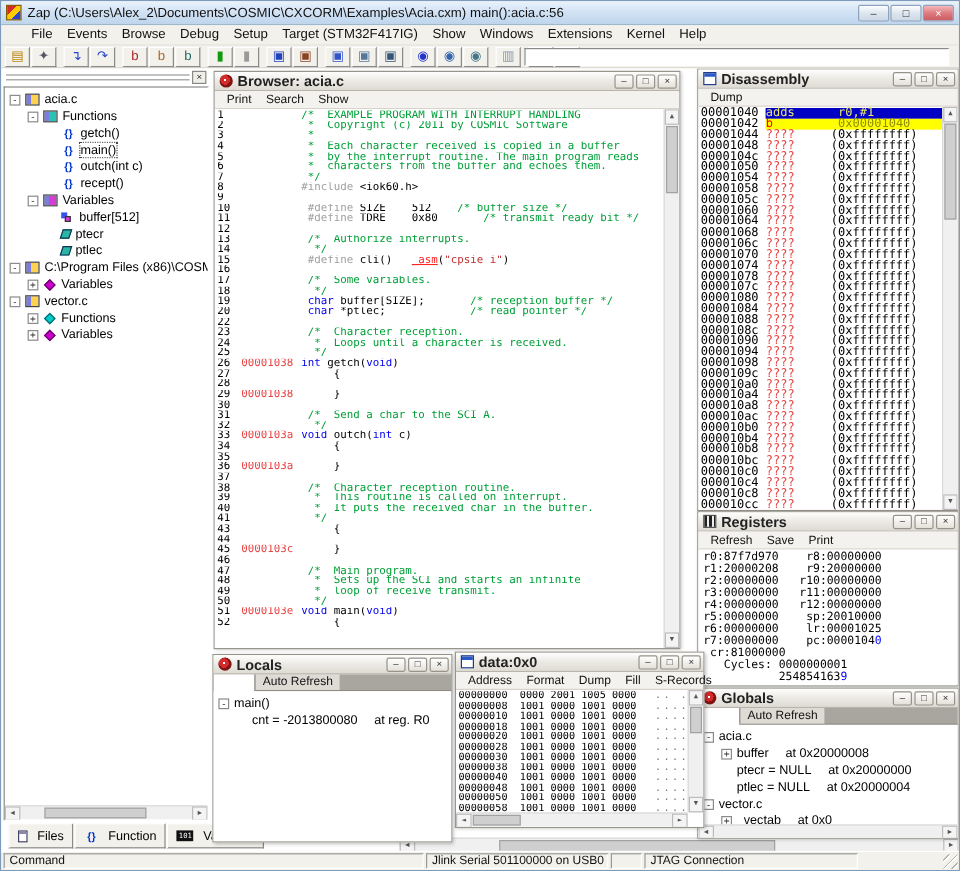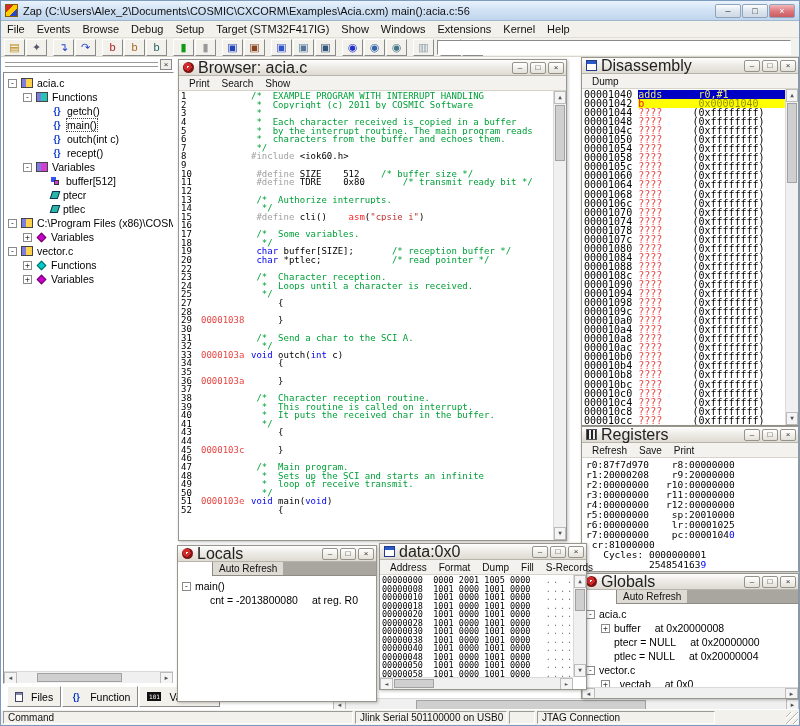--- a/index.html
+++ b/index.html
@@ -12,21 +12,21 @@
   .app-icon{width:13px;height:13px;margin-right:5px;flex:none;
             background:linear-gradient(135deg,#d42a2a 34%,#ffcc00 34% 64%,#2a46c8 64%);
             border:1px solid #8a5a00;}
   .title-text{font-size:11px;color:#111;white-space:nowrap;overflow:hidden;flex:1;}
   .caption-btns{display:flex;gap:1px;flex:none;}
   .cap-btn{width:26px;height:14px;border:1px solid #8fa4bb;border-radius:2px;
            background:linear-gradient(#fdfdfd,#dde6ef 50%,#cdd9e6);
            font-size:9px;line-height:12px;text-align:center;color:#333;}
   .cap-btn.close{background:linear-gradient(#f3b8ba,#dd7a7f 50%,#c95c63);color:#fff;}
   
-  .menubar{height:17px;background:#f3f1ec;display:flex;align-items:center;padding-left:0;
+  .menubar{height:17px;background:#f3f1ec;display:flex;align-items:center;padding-left:19px;
            border-bottom:1px solid #e2dfd8;}
   .menubar .mi{font-size:11px;padding:1px 6px;color:#111;white-space:pre;}
   
   .toolbar{height:19px;background:#f3f1ec;display:flex;align-items:center;padding-left:3px;position:relative;
            border-bottom:1px solid #d8d5cd;}
   .tbtn{width:21px;height:17px;margin-right:1px;flex:none;background:#f3f1ec;
         border:1px solid;border-color:#ffffff #8a8a8a #8a8a8a #ffffff;
         font-size:11px;line-height:15px;text-align:center;}
   .tsep{width:5px;height:17px;flex:none;}
   .tb-box{position:absolute;left:436px;top:2px;width:354px;height:15px;background:#fff;
@@ -35,21 +35,21 @@
   .mdi{position:relative;height:654px;background:#ffffff;overflow:hidden;}
   
   .win{position:absolute;background:#fff;border:1px solid #98958d;
        box-shadow:1px 1px 3px rgba(0,0,0,.25);display:flex;flex-direction:column;}
   .wtitle{height:16px;flex:none;background:linear-gradient(#fefefe,#eceae4 50%,#dedbd3);
           border-bottom:1px solid #b7b4ac;display:flex;align-items:center;padding:0 2px;}
   .wi{width:11px;height:11px;margin:0 4px 0 2px;flex:none;}
   .wi-zap{background:radial-gradient(circle at 42% 42%,#fff 0 1px,#d42a2a 1px 4px,#7e1414 4px);border-radius:50%;}
   .wi-win{background:#fff;border:1px solid #223a8a;box-shadow:inset 0 3px 0 #2a5ac8;}
   .wi-reg{background:repeating-linear-gradient(90deg,#222 0 2px,#eee 2px 4px);border:1px solid #555;}
-  .wname{font-size:16px;color:#222;flex:1;white-space:nowrap;overflow:hidden;}
+  .wname{font-size:12px;color:#222;flex:1;white-space:nowrap;overflow:hidden;font-weight:bold;}
   .wbtns{display:flex;gap:2px;flex:none;}
   .wbtn{width:16px;height:12px;border:1px solid #96938b;border-radius:2px;
         background:linear-gradient(#ffffff,#e4e1d9);font-size:8px;line-height:10px;text-align:center;color:#333;}
   .wmenu{height:15px;flex:none;background:#f4f2ee;border-bottom:1px solid #d6d3cb;
          display:flex;align-items:center;padding-left:4px;}
   .wmenu .mi{font-size:10px;padding:0 6px;color:#111;white-space:pre;}
   .whdr{height:14px;flex:none;background:#a9a69f;display:flex;justify-content:flex-start;border-bottom:1px solid #8f8c85;margin-left:34px;}
   .wh-btn{font-size:10px;background:#dedbd4;border-left:1px solid #8f8c85;padding:0 6px;line-height:13px;color:#111;}
   .wbody{flex:1;position:relative;overflow:hidden;background:#fff;}
   
@@ -338,20 +338,21 @@
           <div class="cl"><span class="ln">15</span><span class="ca"></span><span class="sg-g"> #define </span><span class="sg-t">cli()   </span><span class="sg-ru">_asm</span><span class="sg-t">(</span><span class="sg-s">"cpsie i"</span><span class="sg-t">)</span></div>
           <div class="cl"><span class="ln">16</span><span class="ca"></span></div>
           <div class="cl"><span class="ln">17</span><span class="ca"></span><span class="sg-c"> /*  Some variables.</span></div>
           <div class="cl"><span class="ln">18</span><span class="ca"></span><span class="sg-c">  */</span></div>
           <div class="cl"><span class="ln">19</span><span class="ca"></span><span class="sg-k"> char</span><span class="sg-t"> buffer[SIZE];       </span><span class="sg-c">/* reception buffer */</span></div>
           <div class="cl"><span class="ln">20</span><span class="ca"></span><span class="sg-k"> char</span><span class="sg-t"> *ptlec;             </span><span class="sg-c">/* read pointer */</span></div>
           <div class="cl"><span class="ln">22</span><span class="ca"></span></div>
           <div class="cl"><span class="ln">23</span><span class="ca"></span><span class="sg-c"> /*  Character reception.</span></div>
           <div class="cl"><span class="ln">24</span><span class="ca"></span><span class="sg-c">  *  Loops until a character is received.</span></div>
           <div class="cl"><span class="ln">25</span><span class="ca"></span><span class="sg-c">  */</span></div>
+          <div class="cl"><span class="ln">26</span><span class="ca">00001038</span><span class="sg-k">int</span><span class="sg-t"> getch(</span><span class="sg-k">void</span><span class="sg-t">)</span></div>
           <div class="cl"><span class="ln">27</span><span class="ca"></span><span class="sg-t">     {</span></div>
           <div class="cl"><span class="ln">28</span><span class="ca"></span></div>
           <div class="cl"><span class="ln">29</span><span class="ca">00001038</span><span class="sg-t">     }</span></div>
           <div class="cl"><span class="ln">30</span><span class="ca"></span></div>
           <div class="cl"><span class="ln">31</span><span class="ca"></span><span class="sg-c"> /*  Send a char to the SCI A.</span></div>
           <div class="cl"><span class="ln">32</span><span class="ca"></span><span class="sg-c">  */</span></div>
           <div class="cl"><span class="ln">33</span><span class="ca">0000103a</span><span class="sg-k">void</span><span class="sg-t"> outch(</span><span class="sg-k">int</span><span class="sg-t"> c)</span></div>
           <div class="cl"><span class="ln">34</span><span class="ca"></span><span class="sg-t">     {</span></div>
           <div class="cl"><span class="ln">35</span><span class="ca"></span></div>
           <div class="cl"><span class="ln">36</span><span class="ca">0000103a</span><span class="sg-t">     }</span></div>

